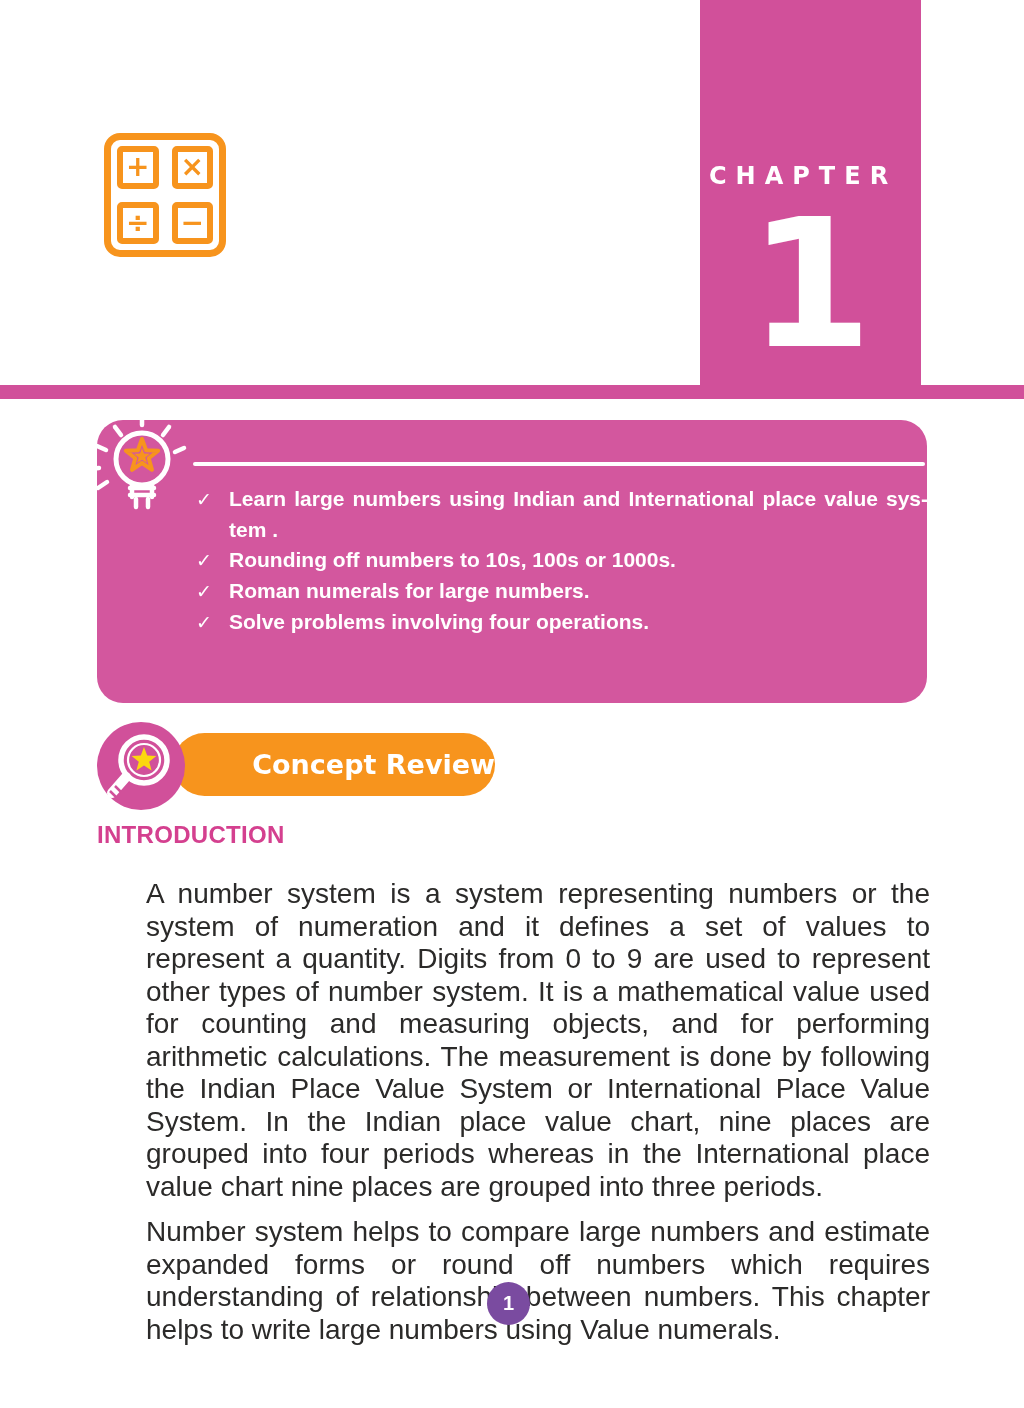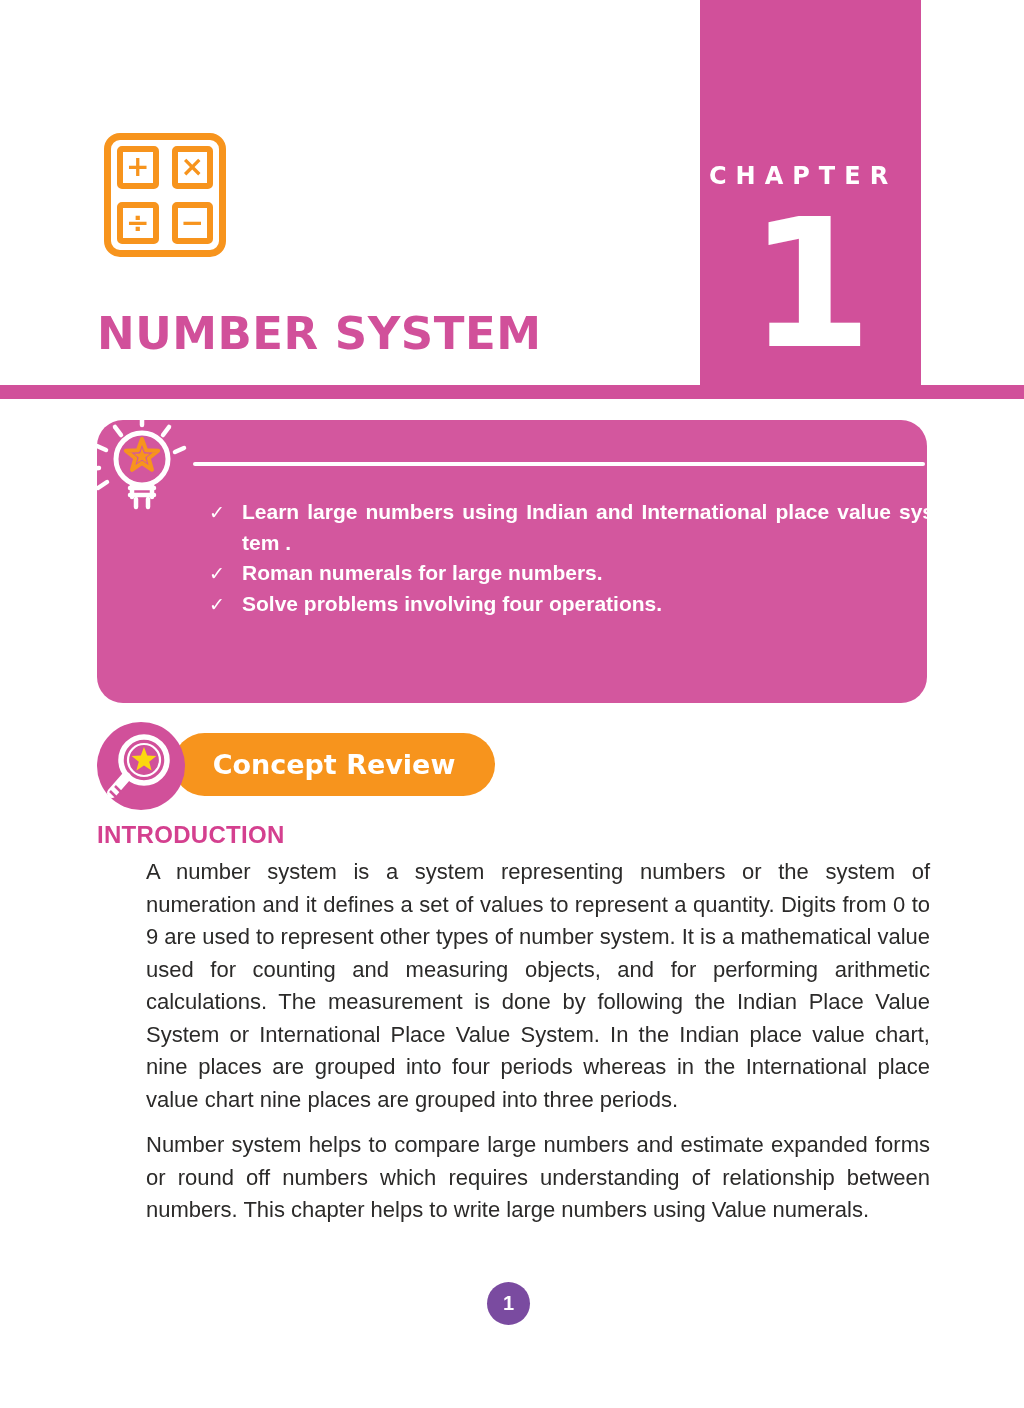--- a/index.html
+++ b/index.html
@@ -62,49 +62,49 @@
     position:absolute;left:197px;top:427px;color:#fff;
     font-family:"DejaVu Sans",sans-serif;font-weight:bold;
     font-size:29px;line-height:1.1;
   }
   .lo-rule{
     position:absolute;left:193px;top:462px;width:732px;height:4px;
     background:#fff;border-radius:2px;
   }
   .lo-list{
     position:absolute;left:193px;top:481px;width:732px;
-    margin:16px;padding:0;list-style:none;
+    margin:3px;padding:0;list-style:none;
     color:#fff;font-weight:bold;font-size:21px;line-height:30px;
     text-align:justify;
   }
   .lo-list li{padding-left:33px;text-indent:-33px;}
   .lo-check{
     display:inline-block;width:33px;text-indent:0;
     font-weight:normal;font-size:19px;
   }
   
   .cr-pill{
     position:absolute;left:173px;top:733px;width:322px;height:63px;
     background:var(--orange);border-radius:32px;
     color:#fff;font-family:"DejaVu Sans",sans-serif;font-weight:bold;
-    font-size:27px;text-align:center;line-height:63px;z-index:1;
+    font-size:27px;text-align:right;line-height:63px;z-index:1;
   }
   .cr-circle{
     position:absolute;left:97px;top:722px;width:88px;height:88px;
     border-radius:50%;background:var(--pink);z-index:2;
   }
   .intro-heading{
     position:absolute;left:97px;top:822px;color:#d4408f;
     font-weight:bold;font-size:24px;line-height:1.1;
     letter-spacing:0.3px;
   }
   
   .body-text{
-    position:absolute;left:146px;top:856px;width:784px;
-    color:var(--ink);font-size:22px;line-height:32.5px;text-align:justify;
+    position:absolute;left:146px;top:878px;width:784px;
+    color:var(--ink);font-size:28px;line-height:32.5px;text-align:justify;
   }
   .body-text p{margin:0 0 13px 0;}
   
   .page-num{
     position:absolute;left:487px;top:1282px;width:43px;height:43px;
     border-radius:50%;background:var(--purple);
     color:#fff;font-weight:bold;font-size:20px;
     display:flex;align-items:center;justify-content:center;
   }
 </style>
@@ -118,21 +118,20 @@
     <div class="calc-cell">×</div>
     <div class="calc-cell">÷</div>
     <div class="calc-cell">−</div>
   </div>
 
   <div class="chapter">
     <div class="chapter-label">CHAPTER</div>
     <div class="chapter-number">1</div>
   </div>
 
-  <div class="page-title">NUMBER SYSTEM</div>
   <div class="top-bar"></div>
 
   <div class="lo-box"></div>
 
   <svg class="bulb-svg" width="112" height="112" viewBox="0 0 112 112">
     <g stroke="#ffffff" stroke-width="4.5" stroke-linecap="round" fill="none">
       <path d="M64 7 L64 13"></path>
       <path d="M37 15 L43 23"></path>
       <path d="M19 34 L28 38"></path>
       <path d="M11 57 L21 56"></path>
@@ -145,20 +144,21 @@
       <path d="M58 87 L58 95 M70 87 L70 95"></path>
     </g>
     <path d="M64 27 L68.1 38.3 L80.2 38.7 L70.7 46.2 L74 57.8 L64 51 L54 57.8 L57.3 46.2 L47.8 38.7 L59.9 38.3 Z" fill="none" stroke="#f7941d" stroke-width="4" stroke-linejoin="round"></path>
     <path d="M64 36 L66 41.5 L72 41.7 L67.3 45.4 L69 51 L64 47.7 L59 51 L60.7 45.4 L56 41.7 L62 41.5 Z" fill="#f7941d"></path>
   </svg>
 
   <div class="lo-rule"></div>
 
   <ul class="lo-list">
     <li><span class="lo-check">✓</span><span>Learn large numbers  using Indian and International place value sys-tem .</span></li>
+    <li><span class="lo-check">✓</span><span>Rounding off numbers to 10s, 100s or 1000s.</span></li>
     <li><span class="lo-check">✓</span><span>Roman numerals for large numbers.</span></li>
     <li><span class="lo-check">✓</span><span>Solve problems involving four operations.</span></li>
   </ul>
 
   <div class="cr-pill">Concept Review</div>
   <div class="cr-circle">
     <svg width="88" height="88" viewBox="0 0 88 88">
       <g stroke="#ffffff" fill="none">
         <circle cx="47" cy="38" r="23" stroke-width="5.5"></circle>
         <circle cx="47" cy="38" r="16" stroke-width="2.2"></circle>

